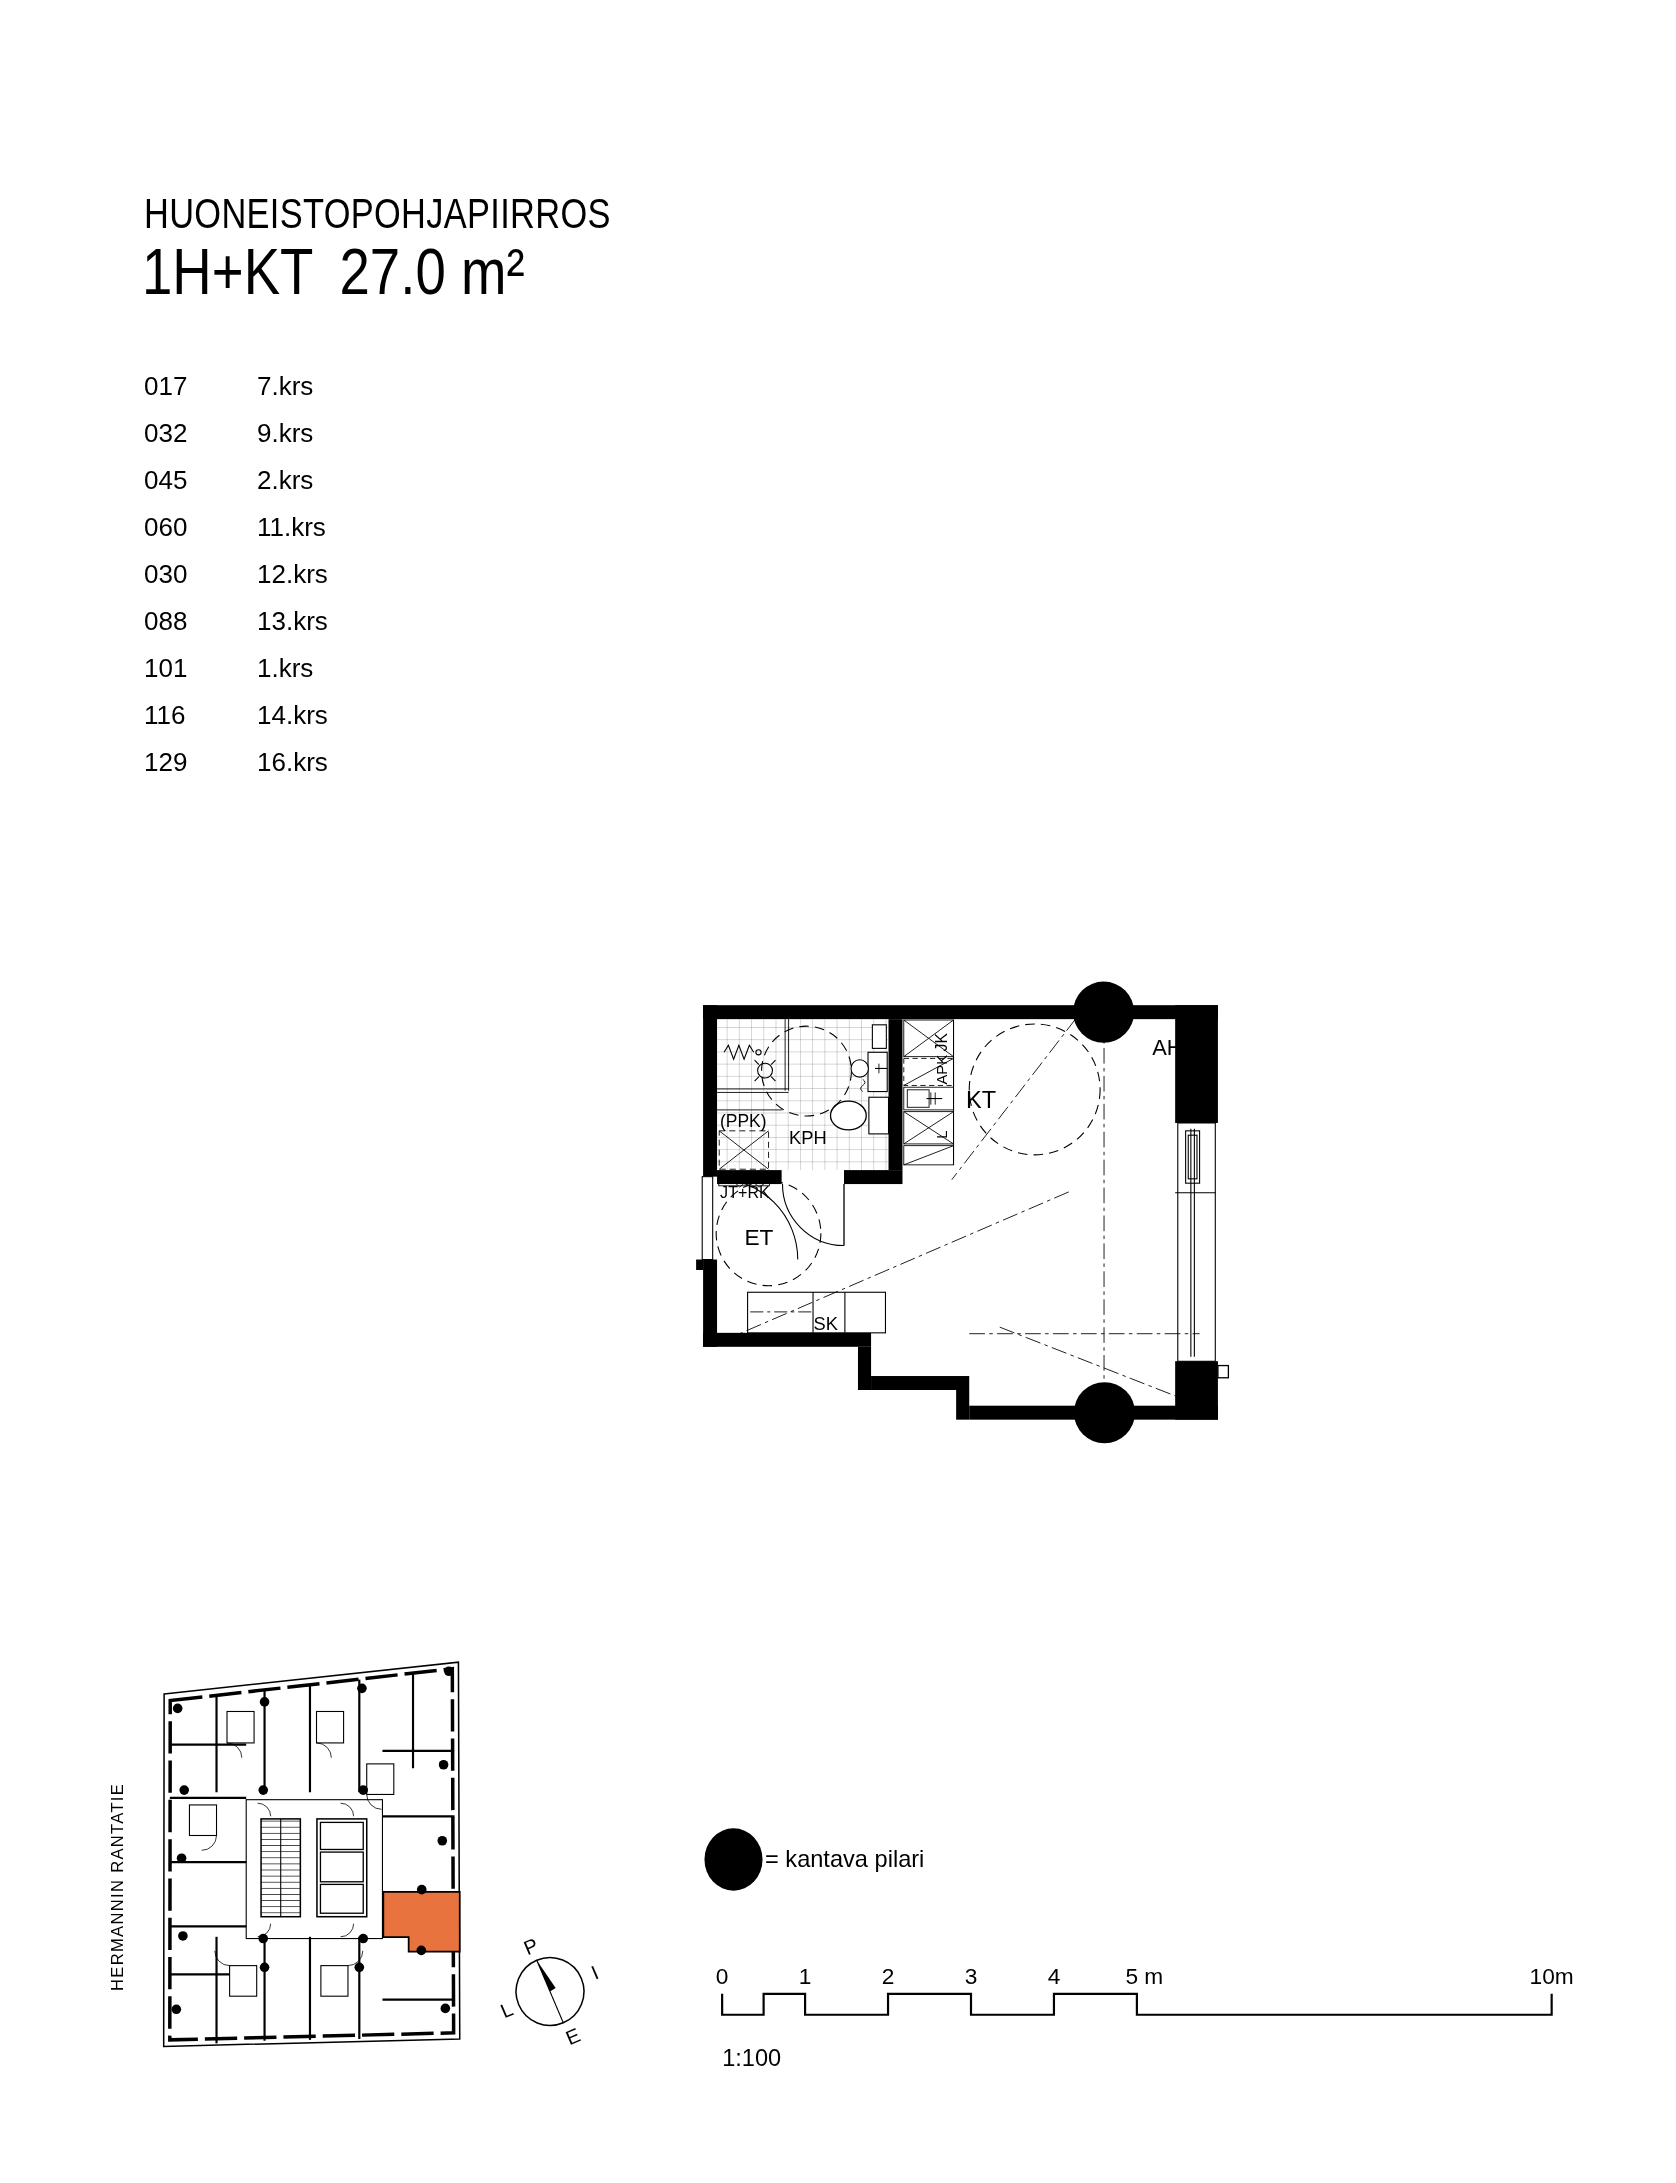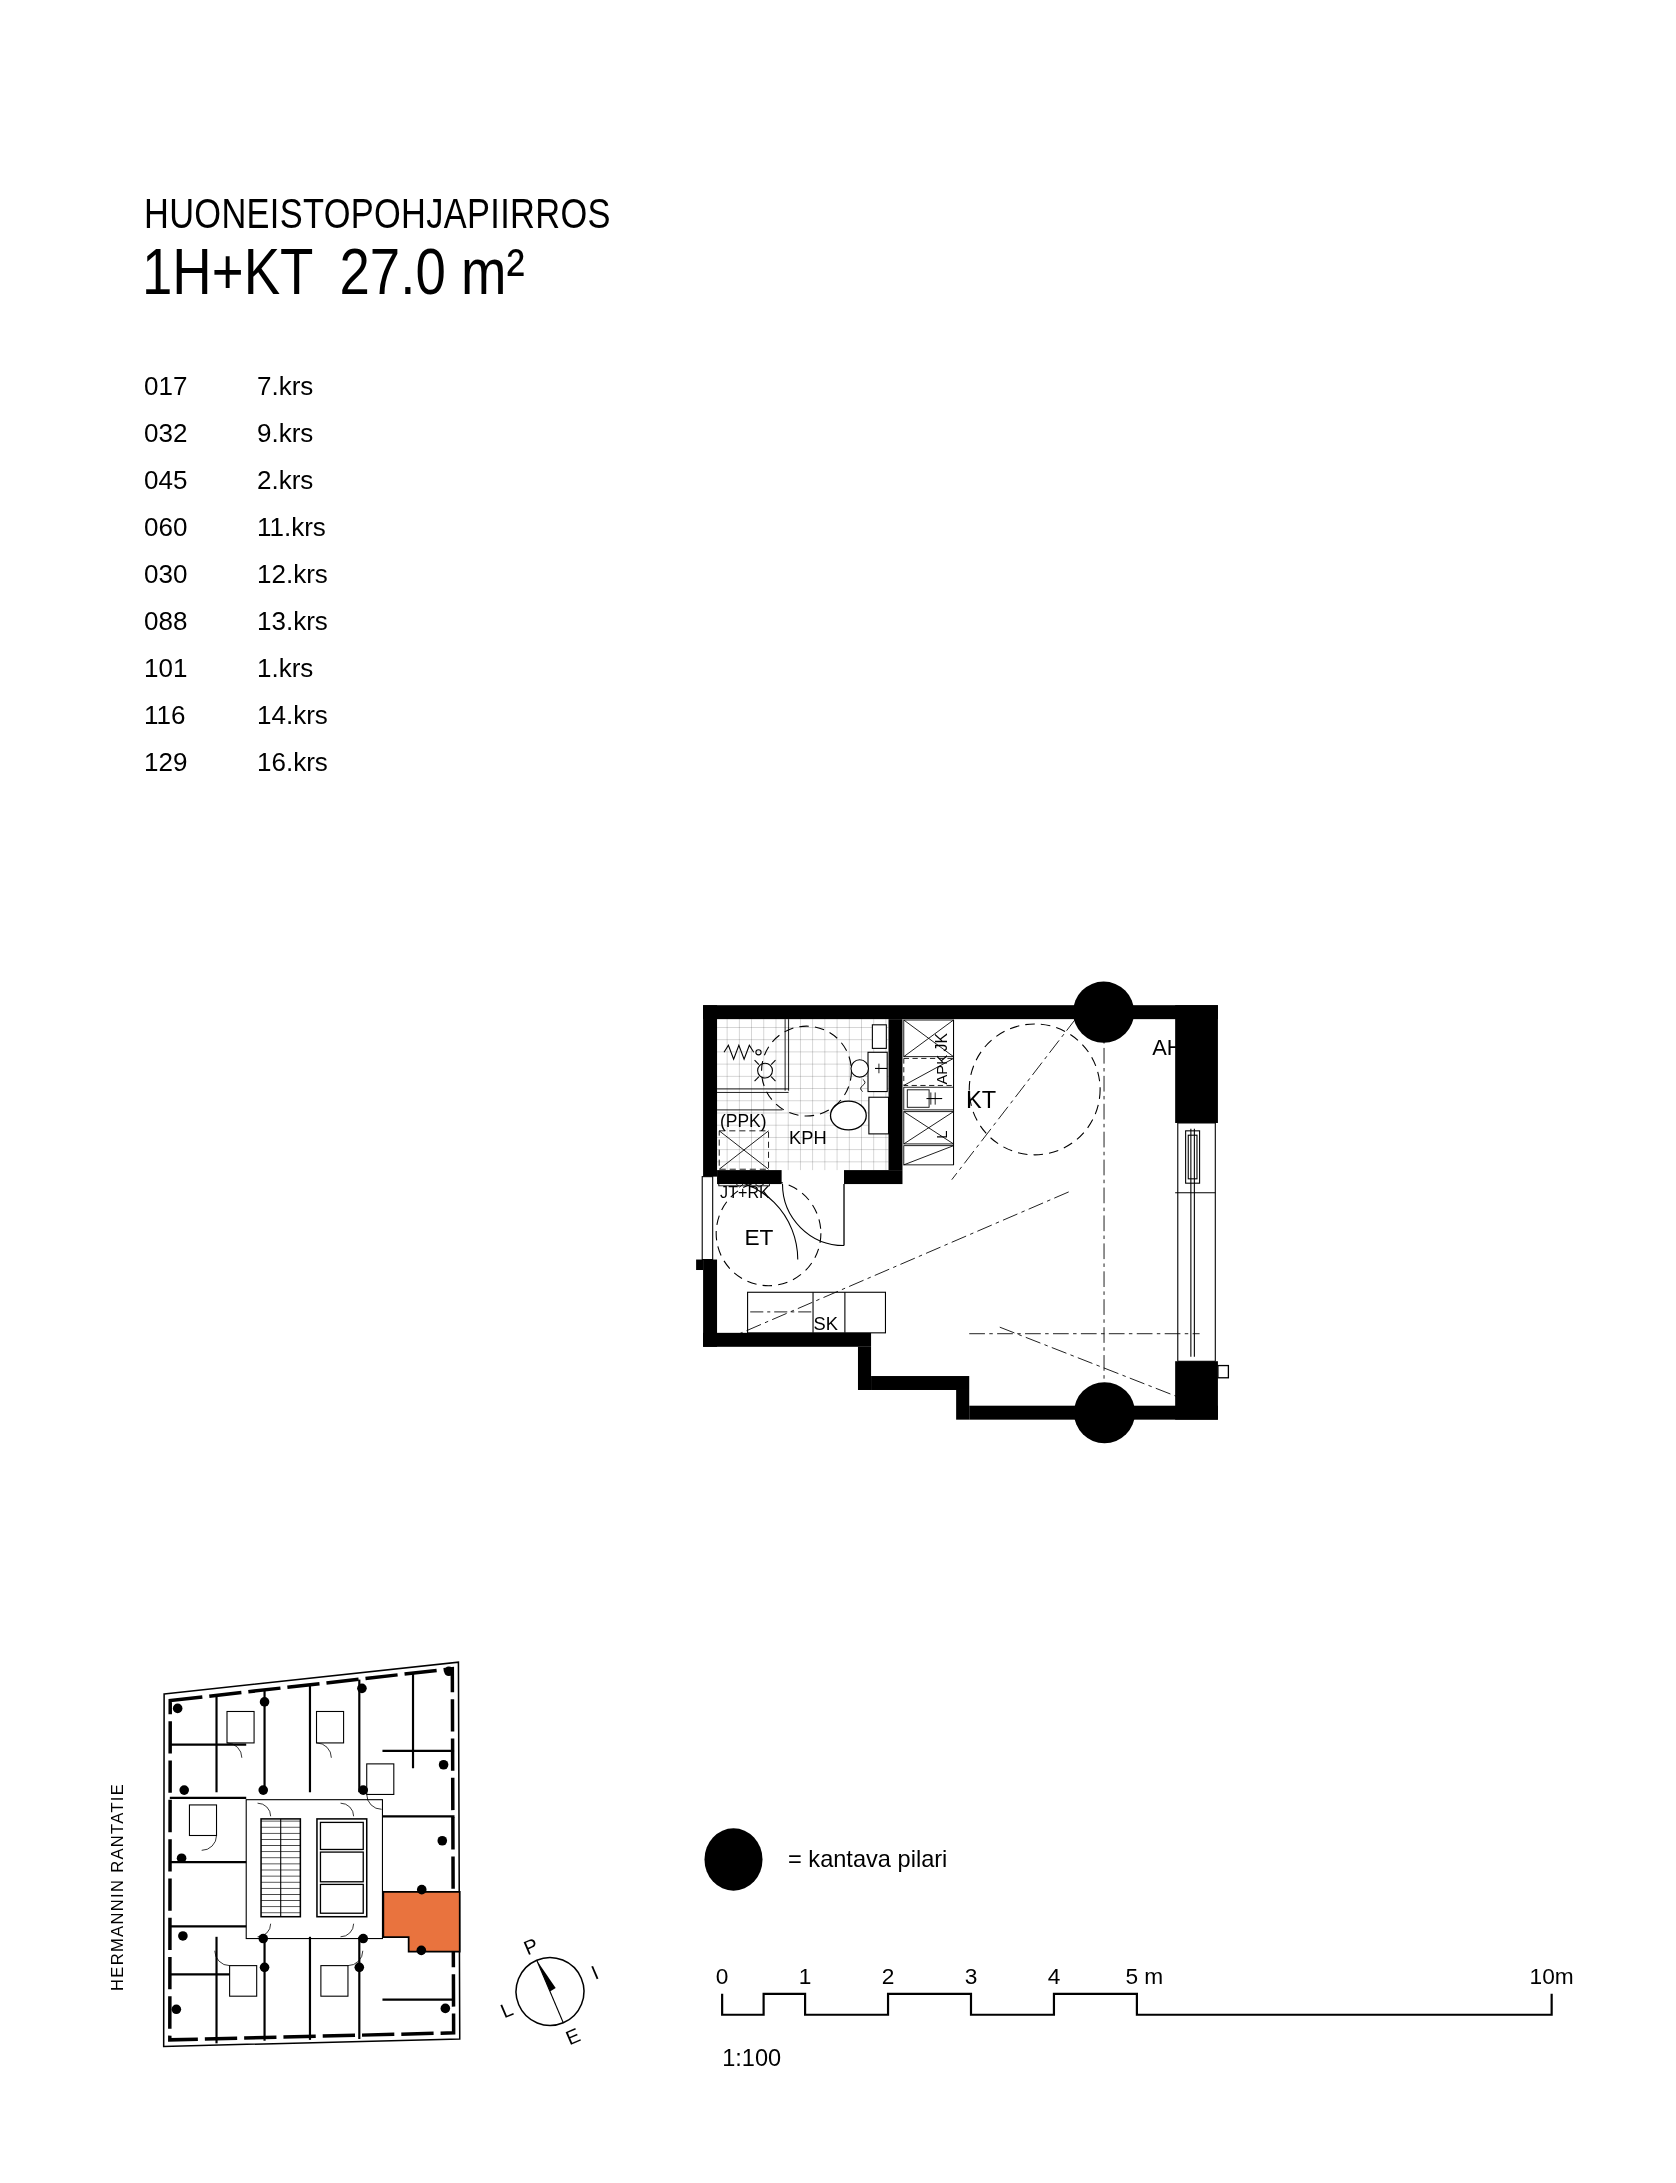--- a/index.html
+++ b/index.html
@@ -25,21 +25,21 @@
     transform:scaleX(0.84);transform-origin:left top;
     white-space:nowrap;
   }
   .apt-title .gap{display:inline-block;width:31px;}
   
   .apt-list{left:144px;top:355px;font-size:26px;}
   .apt-row{display:flex;height:47px;align-items:flex-end;}
   .apt-row .num{width:113px;}
   
   .legend{left:702px;top:1827px;display:flex;align-items:center;}
-  .legend .txt{font-size:23.6px;margin-left:23px;}
+  .legend .txt{font-size:23.6px;}
   svg text{font-family:"Liberation Sans",sans-serif;}
 </style>
 </head>
 <body>
 
 <div class="page">
 
   <div class="abs doc-type">HUONEISTOPOHJAPIIRROS</div>
   <div class="abs apt-title">
     <span>1H+KT</span><span class="gap"></span><span>27.0 m²</span>

